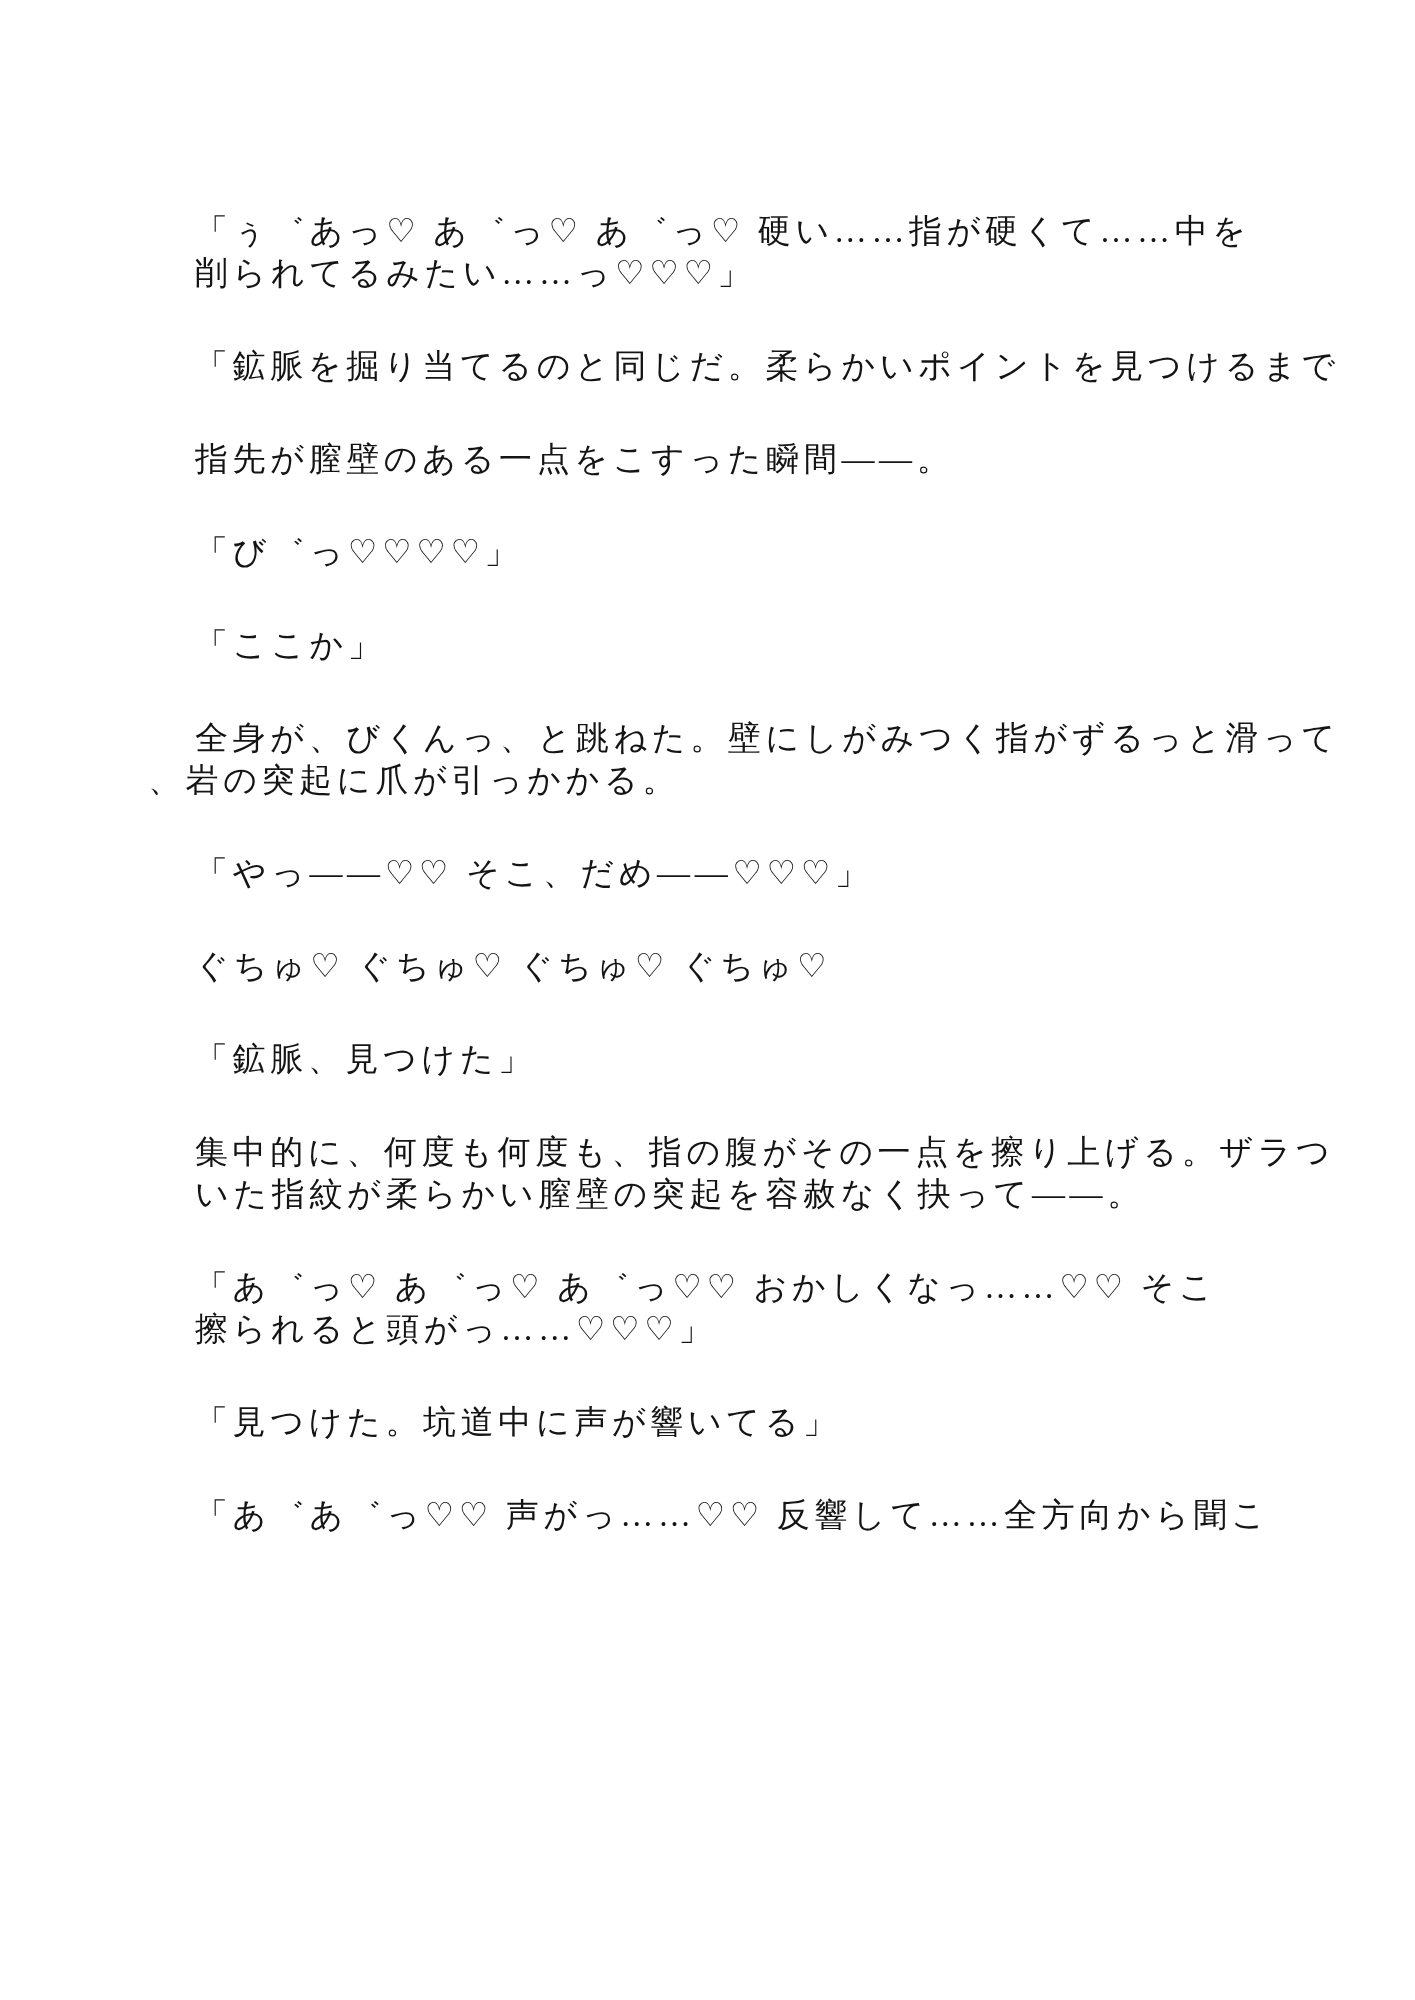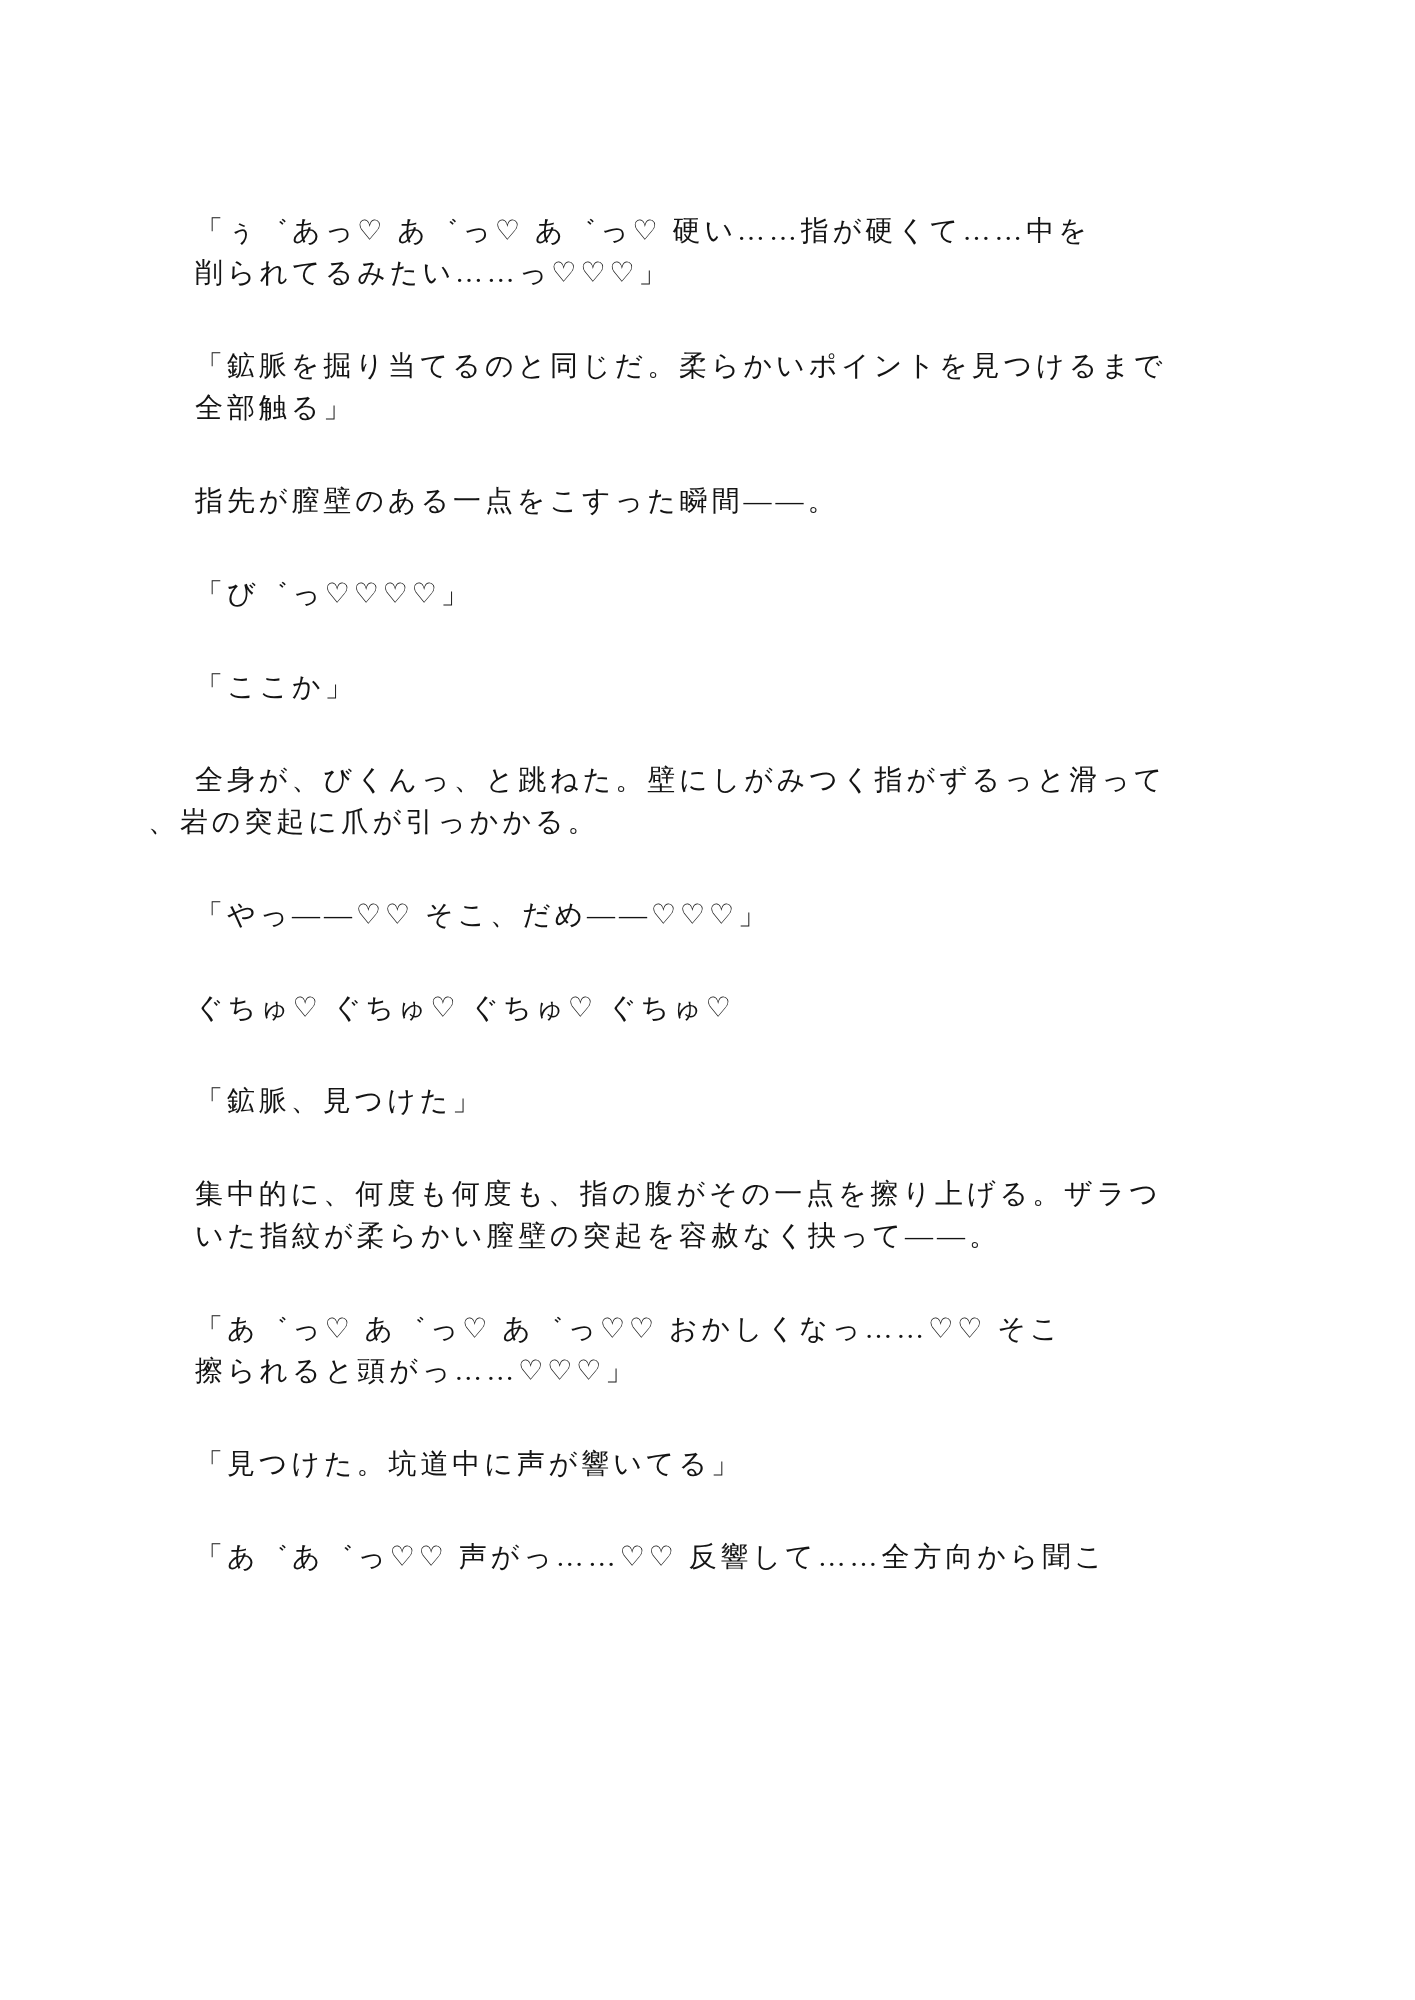--- a/index.html
+++ b/index.html
@@ -13,21 +13,21 @@
     height: 2000px;
     overflow: hidden;
   }
   .page {
     position: absolute;
     top: 210px;
     left: 195px;
     width: 1120px;
     color: #141414;
     font-family: "Liberation Serif", "DejaVu Serif", serif;
-    font-size: 28px;
+    font-size: 33px;
     line-height: 42px;
     letter-spacing: 0.14em;
     font-weight: 400;
   }
   .para {
     margin: 0 0 51px 0;
   }
   .line {
     white-space: pre;
   }
@@ -41,21 +41,20 @@
 
 <main class="page">
 
   <div class="para">
     <div class="line">「ぅ゛あっ♡ あ゛っ♡ あ゛っ♡ 硬い……指が硬くて……中を</div>
     <div class="line">削られてるみたい……っ♡♡♡」</div>
   </div>
 
   <div class="para">
     <div class="line">「鉱脈を掘り当てるのと同じだ。柔らかいポイントを見つけるまで</div>
-    <div class="line">全部触る」</div>
   </div>
 
   <div class="para">
     <div class="line">指先が膣壁のある一点をこすった瞬間――。</div>
   </div>
 
   <div class="para">
     <div class="line">「び゛っ♡♡♡♡」</div>
   </div>
 

